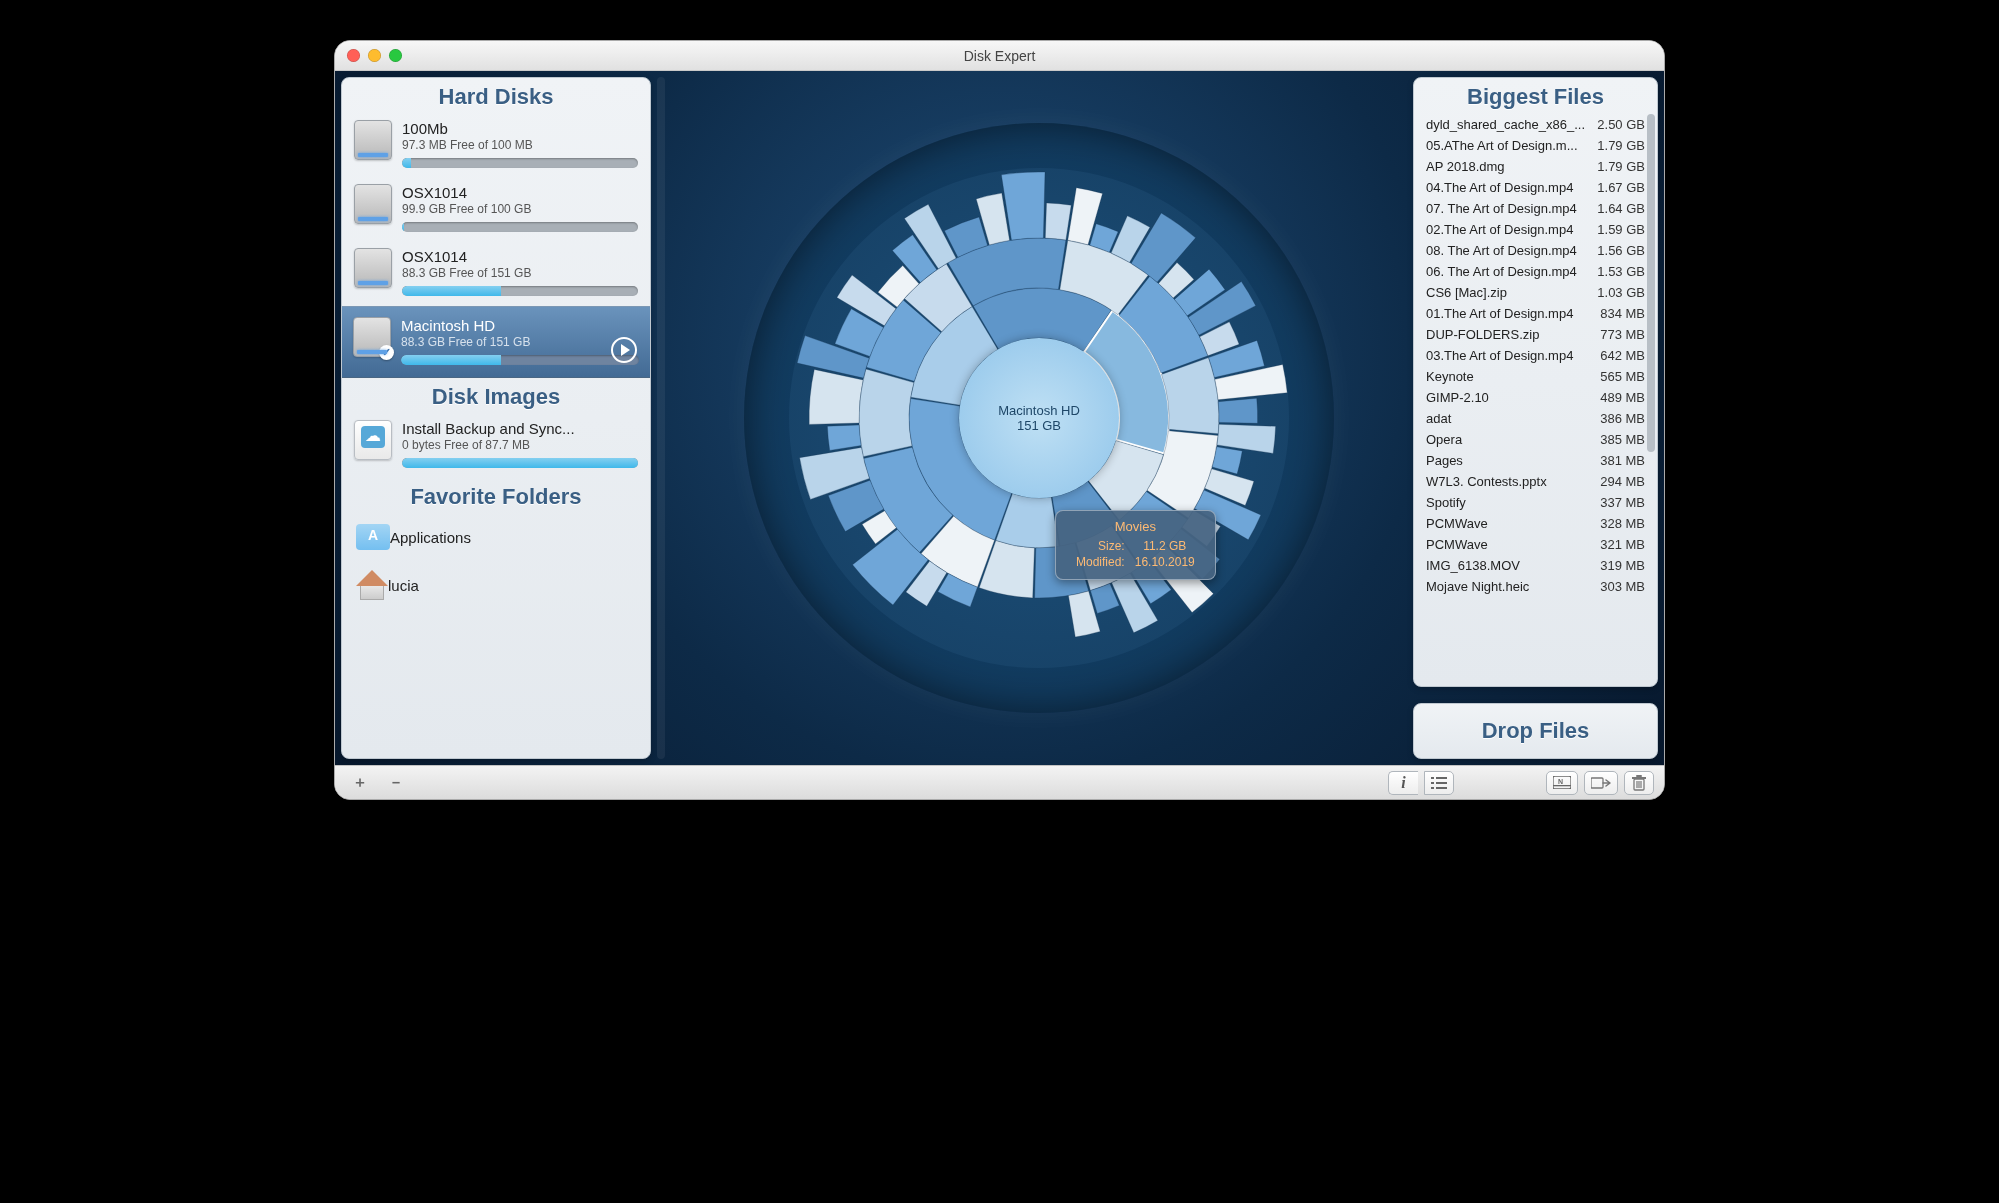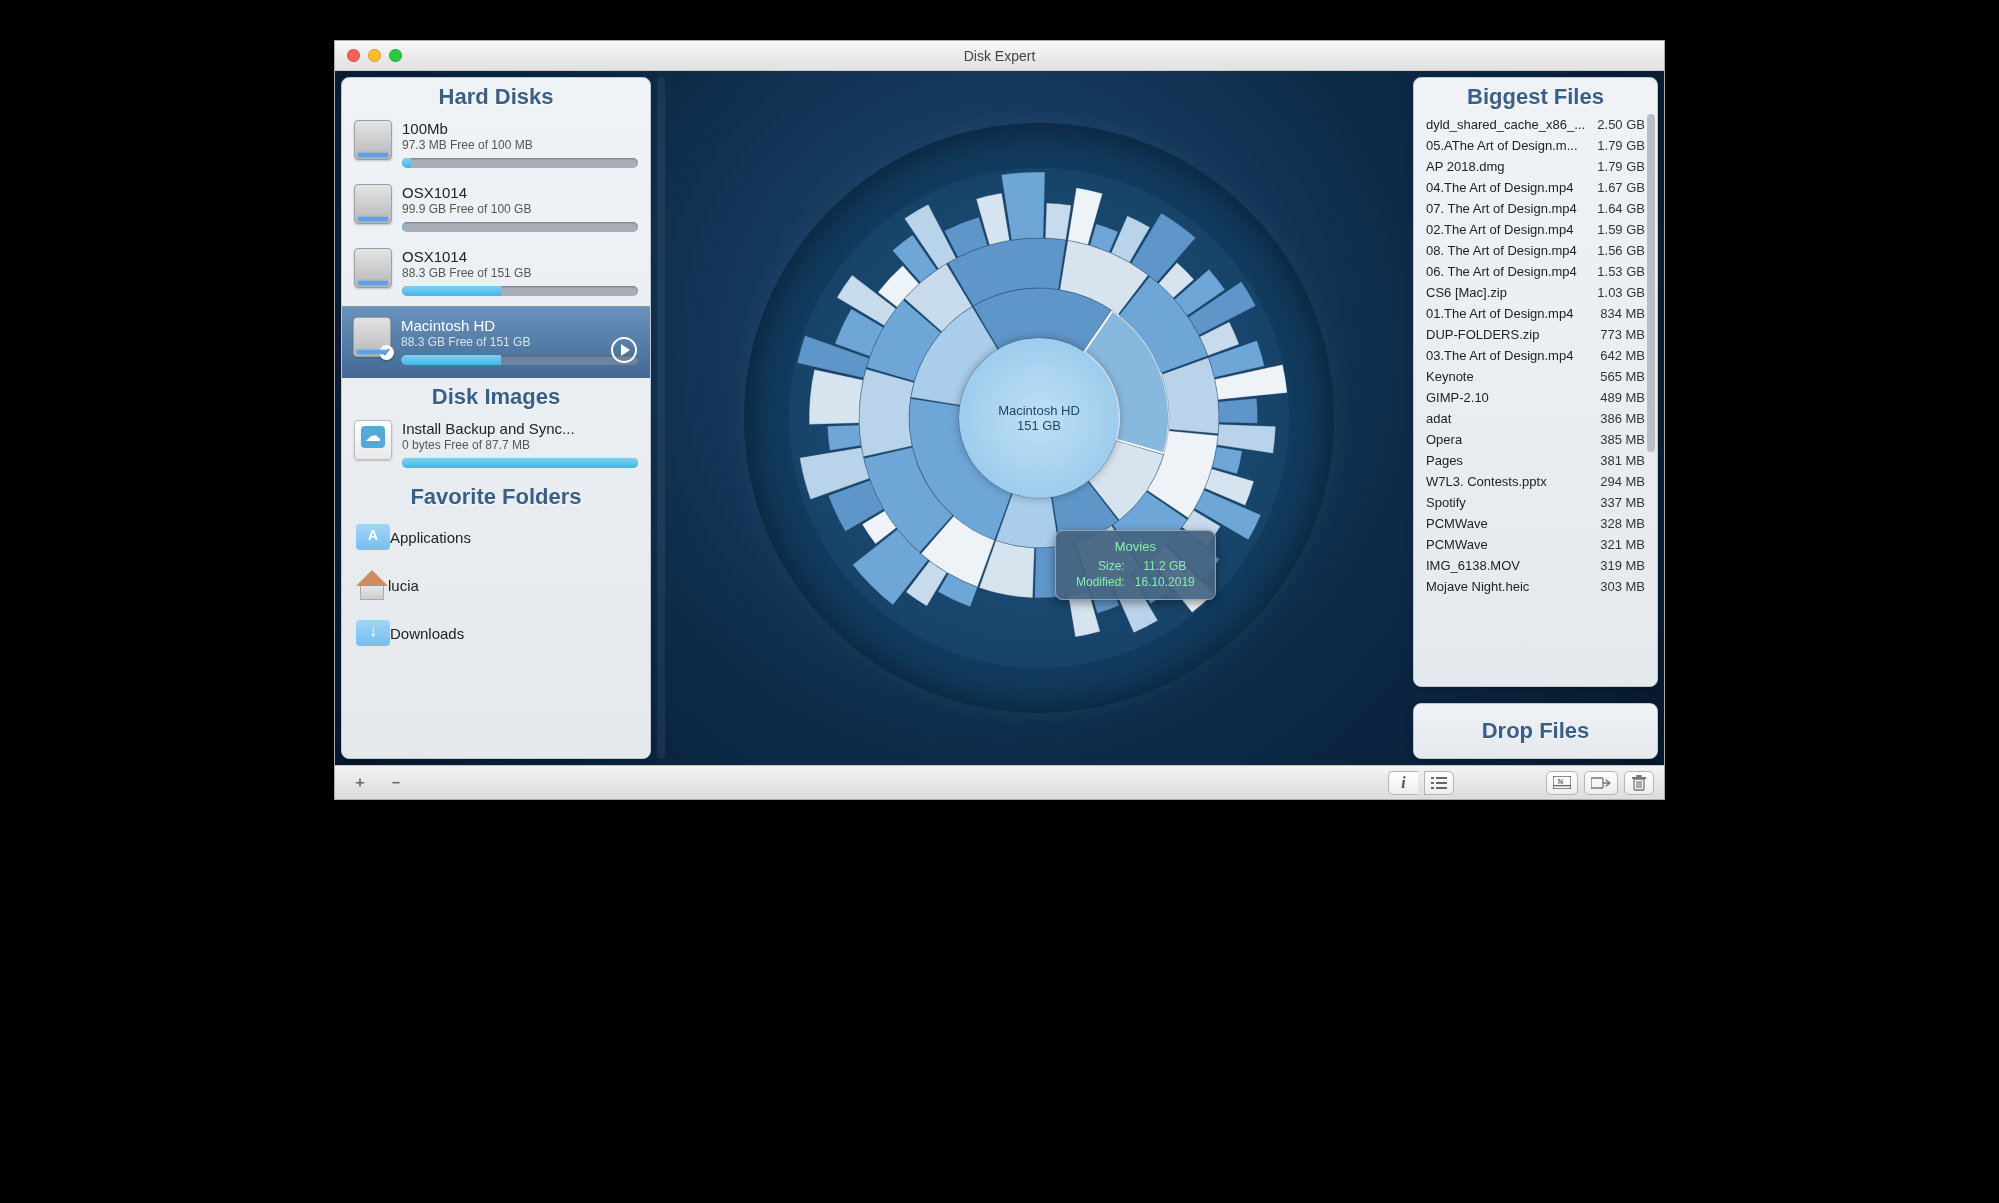--- a/index.html
+++ b/index.html
@@ -1,19 +1,19 @@
 <!DOCTYPE html>
 <html><head>
 <meta charset="utf-8">
 <style>
 * { margin:0; padding:0; box-sizing:border-box; font-family: -apple-system, "Helvetica Neue", Arial, sans-serif; }
 html,body { background:#000; width:1999px; height:1203px; }
 
 .stage { position:relative; width:1999px; height:1203px; display:flex; align-items:flex-start; justify-content:center; padding-top:40px;}
-.window { width:1331px; height:760px; background:#f0f0f0; border-radius:0; box-shadow:0 30px 80px rgba(0,0,0,.6); overflow:hidden; display:flex; flex-direction:column; border:1px solid #aaa;}
+.window { width:1331px; height:760px; background:#f0f0f0; border-radius:16px; box-shadow:0 30px 80px rgba(0,0,0,.6); overflow:hidden; display:flex; flex-direction:column; border:1px solid #aaa;}
 
 
 .titlebar { height:30px; background:linear-gradient(#f7f7f7,#e1e1e1); border-bottom:1px solid #c9c9c9; display:flex; align-items:center; position:relative;}
 .traffic { position:absolute; left:12px; top:8px; display:flex; gap:8px;}
 .dot { width:13px; height:13px; border-radius:50%; box-shadow:inset 0 0 0 .5px rgba(0,0,0,.25);}
 .dot.red{background:#ff5f57;} .dot.yellow{background:#febc2e;} .dot.green{background:#28c840;}
 .title { margin:0 auto; font-size:14px; color:#444;}
 
 .body { flex:1; display:flex; background:radial-gradient(circle at 50% 40%, #1f4d79 0%, #0d2a47 55%, #07182d 100%); padding:6px; gap:6px; min-height:0;}
 
@@ -74,21 +74,21 @@
 
 .sun-outer{position:absolute; left:50%; top:50%; width:590px; height:590px; margin:-295px 0 0 -295px; border-radius:50%; background:radial-gradient(circle,#17486f 0%,#0e3355 100%); box-shadow:inset 0 0 40px rgba(0,0,0,.5),0 0 30px rgba(255,255,255,.05);}
 .sun-inner{position:absolute; left:50%; top:50%; width:500px; height:500px; margin:-250px 0 0 -250px; border-radius:50%; background:radial-gradient(circle,#1d527d 0%,#153d60 100%);}
 .core{position:absolute; left:50%; top:50%; width:160px; height:160px; margin:-80px 0 0 -80px; border-radius:50%; background:radial-gradient(circle,#bfe0f4 0%,#8fc4ea 100%); display:flex; flex-direction:column; align-items:center; justify-content:center; font-size:13px; color:#1e4768; text-align:center; box-shadow:0 0 10px rgba(0,0,0,.3);}
 .ring{position:absolute; left:50%; top:50%; border-radius:50%;}
 .ring svg{position:absolute; left:0; top:0;}
 .r1{width:260px;height:260px;margin:-130px 0 0 -130px;}
 .r2{width:360px;height:360px;margin:-180px 0 0 -180px;}
 .r3{width:440px;height:440px;margin:-220px 0 0 -220px;}
 
-.tooltip{position:absolute; left:50%; top:50%; transform:translate(16px,92px); background:rgba(70,100,130,.94); border:1px solid rgba(255,255,255,.4); padding:8px 14px; border-radius:8px; color:#86efac; font-size:13px; text-align:center; box-shadow:0 3px 10px rgba(0,0,0,.4); min-width:160px;margin-top:20px;}
+.tooltip{position:absolute; left:50%; top:50%; transform:translate(16px,92px); background:rgba(70,100,130,.94); border:1px solid rgba(255,255,255,.4); padding:8px 14px; border-radius:8px; color:#fdba74; font-size:13px; text-align:center; box-shadow:0 3px 10px rgba(0,0,0,.4); min-width:160px;}
 .tooltip .t-title{font-weight:500; margin-bottom:3px;}
 .tooltip table{margin:0 auto; font-size:12px;}
 .tooltip td{padding:0 4px;}
 .tooltip td:first-child{text-align:right;}
 
 
 .toolbar{height:34px; background:linear-gradient(#f3f3f3,#dcdcdc); border-top:1px solid #c2c2c2; display:flex; align-items:center; padding:0 10px; gap:6px;}
 .tb-spacer{flex:1;}
 .tb-btn{height:24px; min-width:30px; padding:0 6px; border:1px solid #b0b6bc; background:linear-gradient(#fff,#ededed); border-radius:5px; display:flex; align-items:center; justify-content:center; color:#555; box-shadow:0 1px 0 rgba(255,255,255,.6) inset;}
 .tb-btn.seg-left{border-radius:5px 0 0 5px; border-right:none;}
@@ -174,24 +174,20 @@
           </div>
         <div class="section-header">Favorite Folders</div>
         <div id="favs-container">
             <div class="fav">
               <div class="folder-icon apps"></div>
     <div class="fav-label">Applications</div>
             </div>
             <div class="fav">
               <div class="folder-icon home"></div>
     <div class="fav-label">lucia</div>
-            </div>
-            <div class="fav">
-              <div class="folder-icon downloads"></div>
-    <div class="fav-label">Downloads</div>
             </div>
           </div>
       </div>
 
       <div class="left-scroll"></div>
 
       <div class="center">
         <div class="sun-outer"></div>
         <div class="sun-inner"></div>
         <div class="ring r1" id="ring1">

